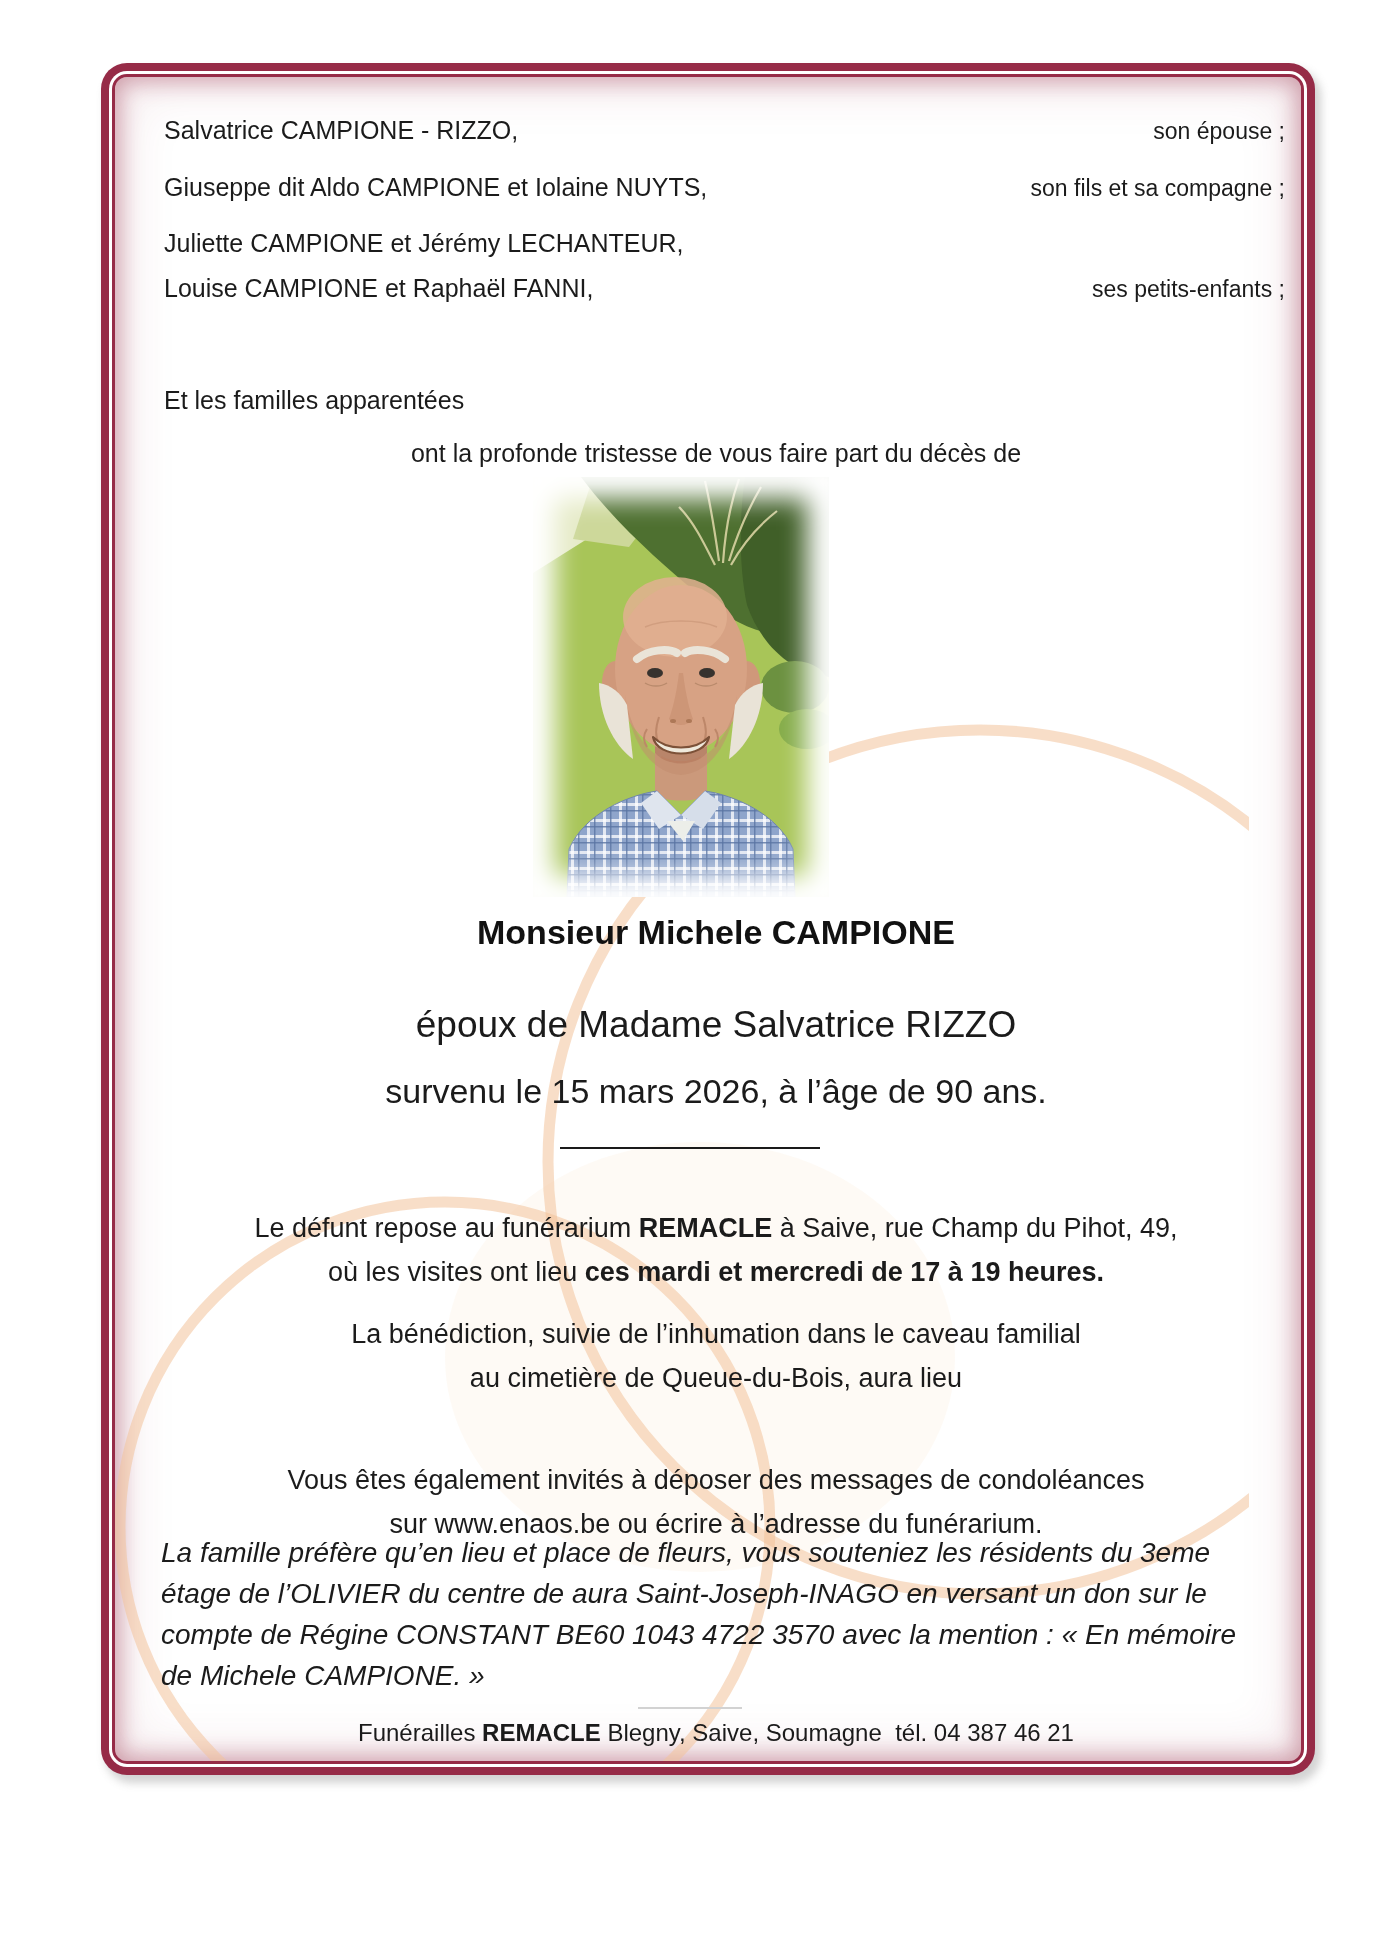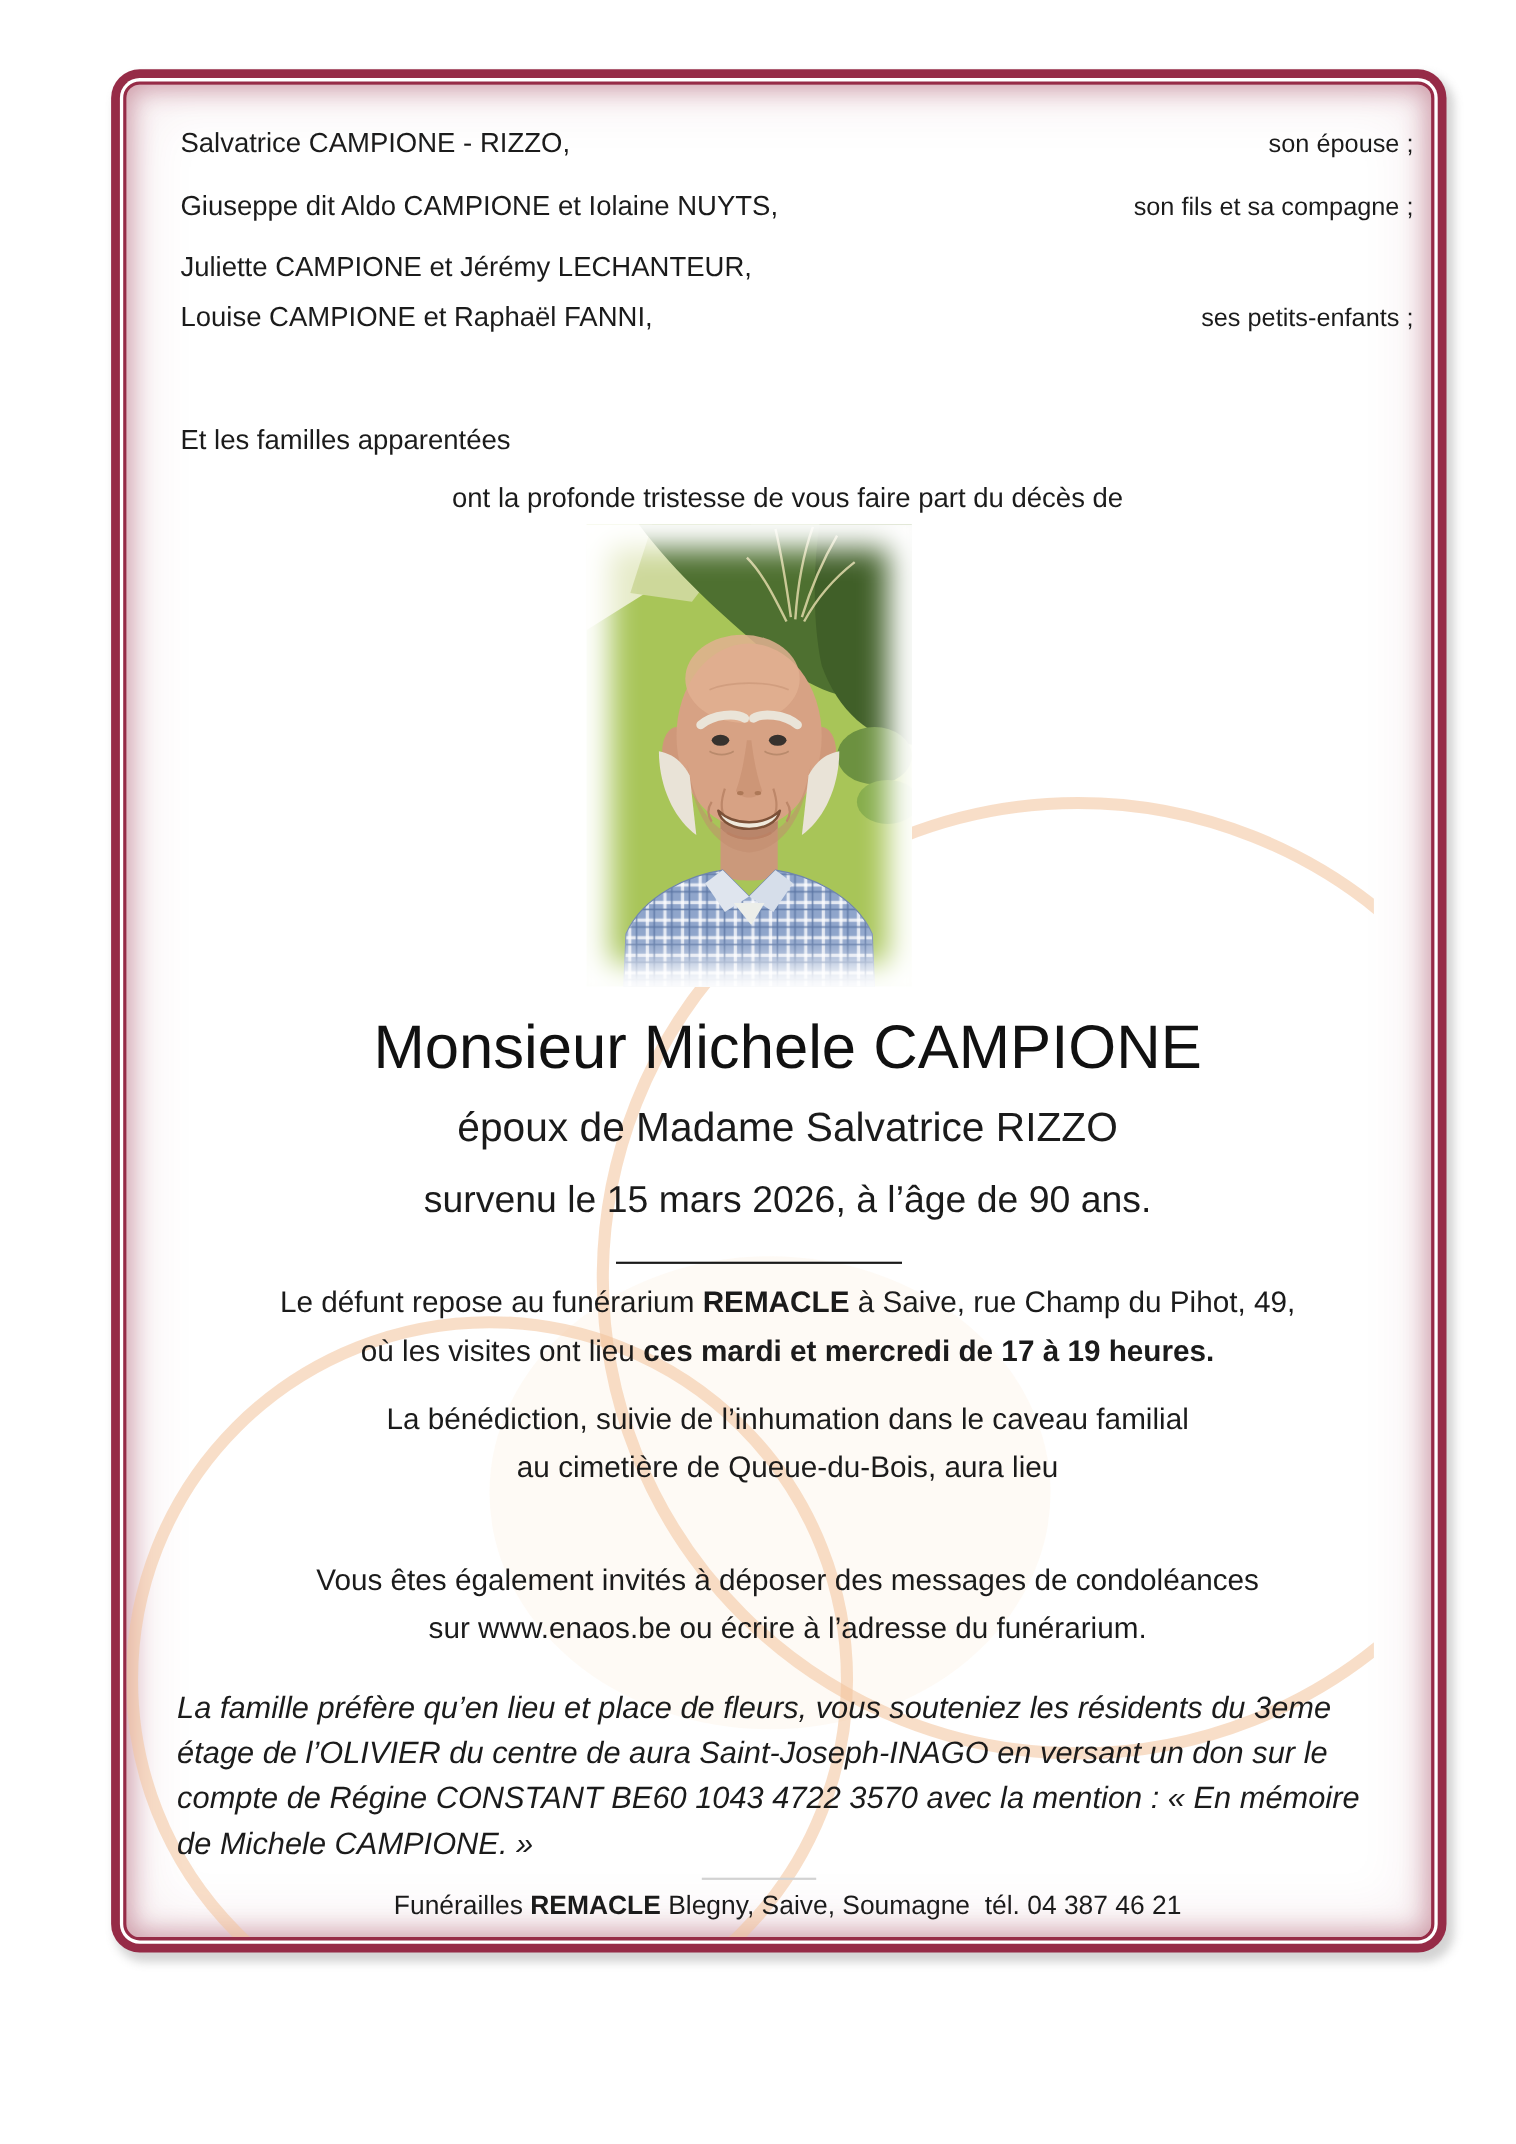--- a/index.html
+++ b/index.html
@@ -25,25 +25,25 @@
     align-items:baseline;font-size:25px;line-height:30px;z-index:1;
   }
   .fam-row .rel{font-size:23px;}
   .centered{position:absolute;left:16px;right:0;text-align:center;z-index:1;}
   .intro{top:361px;font-size:25px;line-height:30px;}
   .photo{
     position:absolute;left:418px;top:400px;width:296px;height:420px;z-index:1;
   }
   .photo svg{display:block;width:296px;height:420px;}
   .photo::after{content:"";position:absolute;inset:0;box-shadow:inset 0 0 26px 22px #ffffff;pointer-events:none;}
-  .title{top:848px;font-size:56px;line-height:54px;font-weight:400;color:#111;margin:0;}
+  .title{top:828px;font-size:34px;line-height:54px;font-weight:700;color:#111;margin:0;}
   .subtitle{top:925px;font-size:37px;line-height:46px;}
   .survenu{top:997px;font-size:34px;line-height:34px;}
   .divider1{position:absolute;left:445px;top:1070px;width:260px;border-top:2px solid #1a1a1a;z-index:1;}
-  .para{font-size:27px;line-height:44px;}
+  .para{font-size:27px;line-height:44px;margin-top:44px;}
   .p1{top:1085px;}
   .p2{top:1191px;}
   .p3{top:1337px;}
   .b{font-weight:700;}
   .donation{
     position:absolute;left:46px;right:24px;top:1455px;z-index:1;
     font-style:italic;font-size:28px;line-height:41px;text-align:left;
   }
   .fdivider{position:absolute;left:523px;top:1630px;width:104px;border-top:2px solid #d2d2d2;z-index:1;}
   .footer{top:1641px;font-size:24px;line-height:30px;}

